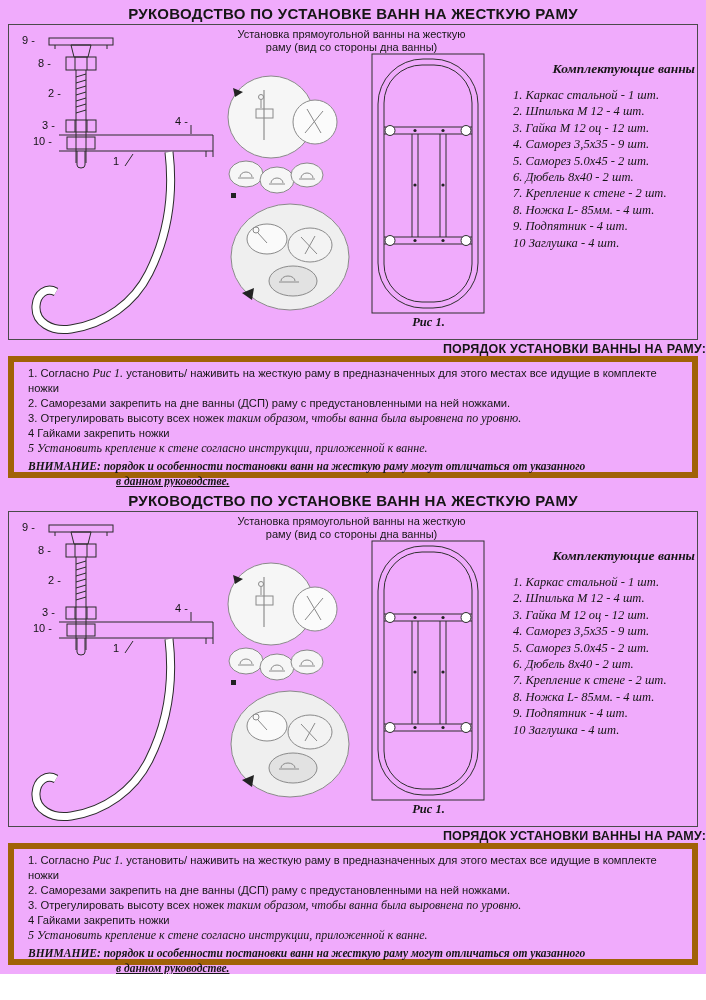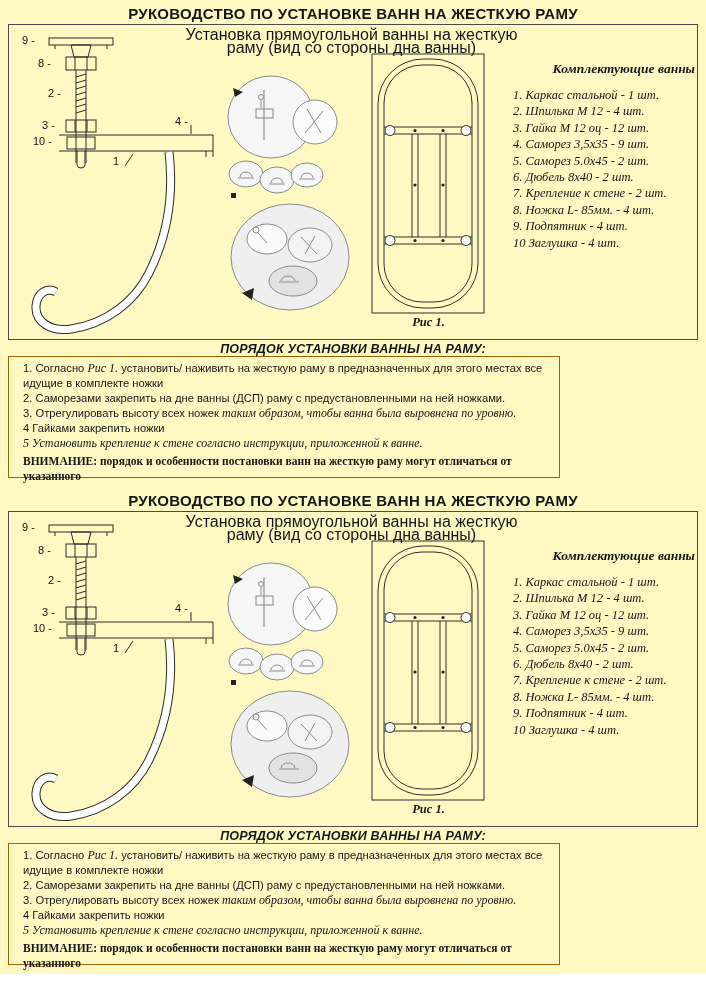--- a/index.html
+++ b/index.html
@@ -1,59 +1,59 @@
 <!DOCTYPE html>
 <html><head>
 <meta charset="utf-8">
 <style>
   * { margin:0; padding:0; box-sizing:border-box; }
   html,body { background:#ffffff; }
   body {
     width:706px; height:1000px; position:relative;
     font-family:"Liberation Sans", sans-serif; color:#161616;
   }
-  .half { position:relative; width:706px; height:487px; overflow:hidden; background:#fef9c3; }
+  .half { position:relative; width:706px; height:487px; overflow:hidden; background:#f0abfc; }
   .doc-title {
     position:absolute; top:5px; left:0; width:100%;
     text-align:center; font-size:15px; font-weight:700; letter-spacing:.3px;
   }
   .fig-box {
     position:absolute; left:8px; top:24px; width:690px; height:316px;
     border:1px solid #4a4a4a;
   }
   .subtitle {
     position:absolute; top:3px; left:170px; width:345px;
-    text-align:center; font-size:16px; line-height:13px;
+    text-align:center; font-size:11px; line-height:13px;
   }
   .figure-svg { position:absolute; left:0; top:0; width:688px; height:314px; }
   svg text { font-family:"Liberation Sans", sans-serif; font-size:11px; fill:#141414; stroke:none; }
   .parts {
     position:absolute; left:480px; top:36px; width:206px;
     font-family:"Liberation Serif", serif; font-style:italic;
   }
   .parts-heading { font-weight:700; font-size:13.5px; text-align:right; margin-bottom:10px; }
   .part-item { font-size:12.5px; line-height:16.4px;margin-left:24px; }
   .fig-caption {
     position:absolute; left:372px; top:290px; width:95px; text-align:center;
     font-family:"Liberation Serif", serif; font-style:italic; font-weight:700; font-size:12.5px;
   }
   .order-heading {
     position:absolute; top:342px; left:0; width:100%;
-    text-align:center; font-size:12.5px; font-weight:700; letter-spacing:.2px;font-style:italic;
+    text-align:right; font-size:12.5px; font-weight:700; letter-spacing:.2px;
   }
   .steps-box {
-    position:absolute; left:8px; top:356px; width:552px; height:122px;
-    border:1px solid #a16207; padding:4px 10px 0 14px;
+    position:absolute; left:8px; top:356px; width:690px; height:122px;
+    border:6px solid #a16207; padding:4px 10px 0 14px;
     font-size:11.2px; line-height:15.1px;
   }
   .step { margin:0; }
   .it { font-style:italic; font-family:"Liberation Serif", serif; font-size:12px; }
   .attention {
     margin-top:2px; font-family:"Liberation Serif", serif;
-    font-weight:700; font-size:11.5px; line-height:15px;
+    font-style:italic; font-weight:700; font-size:11.5px; line-height:15px;
   }
   .att2 { display:inline-block; margin-left:88px; text-decoration:underline;text-align:center; }
 </style>
 </head>
 <body>
 
 <section class="half">
   <h1 class="doc-title">РУКОВОДСТВО ПО УСТАНОВКЕ ВАНН НА ЖЕСТКУЮ РАМУ</h1>
 
   <div class="fig-box">

